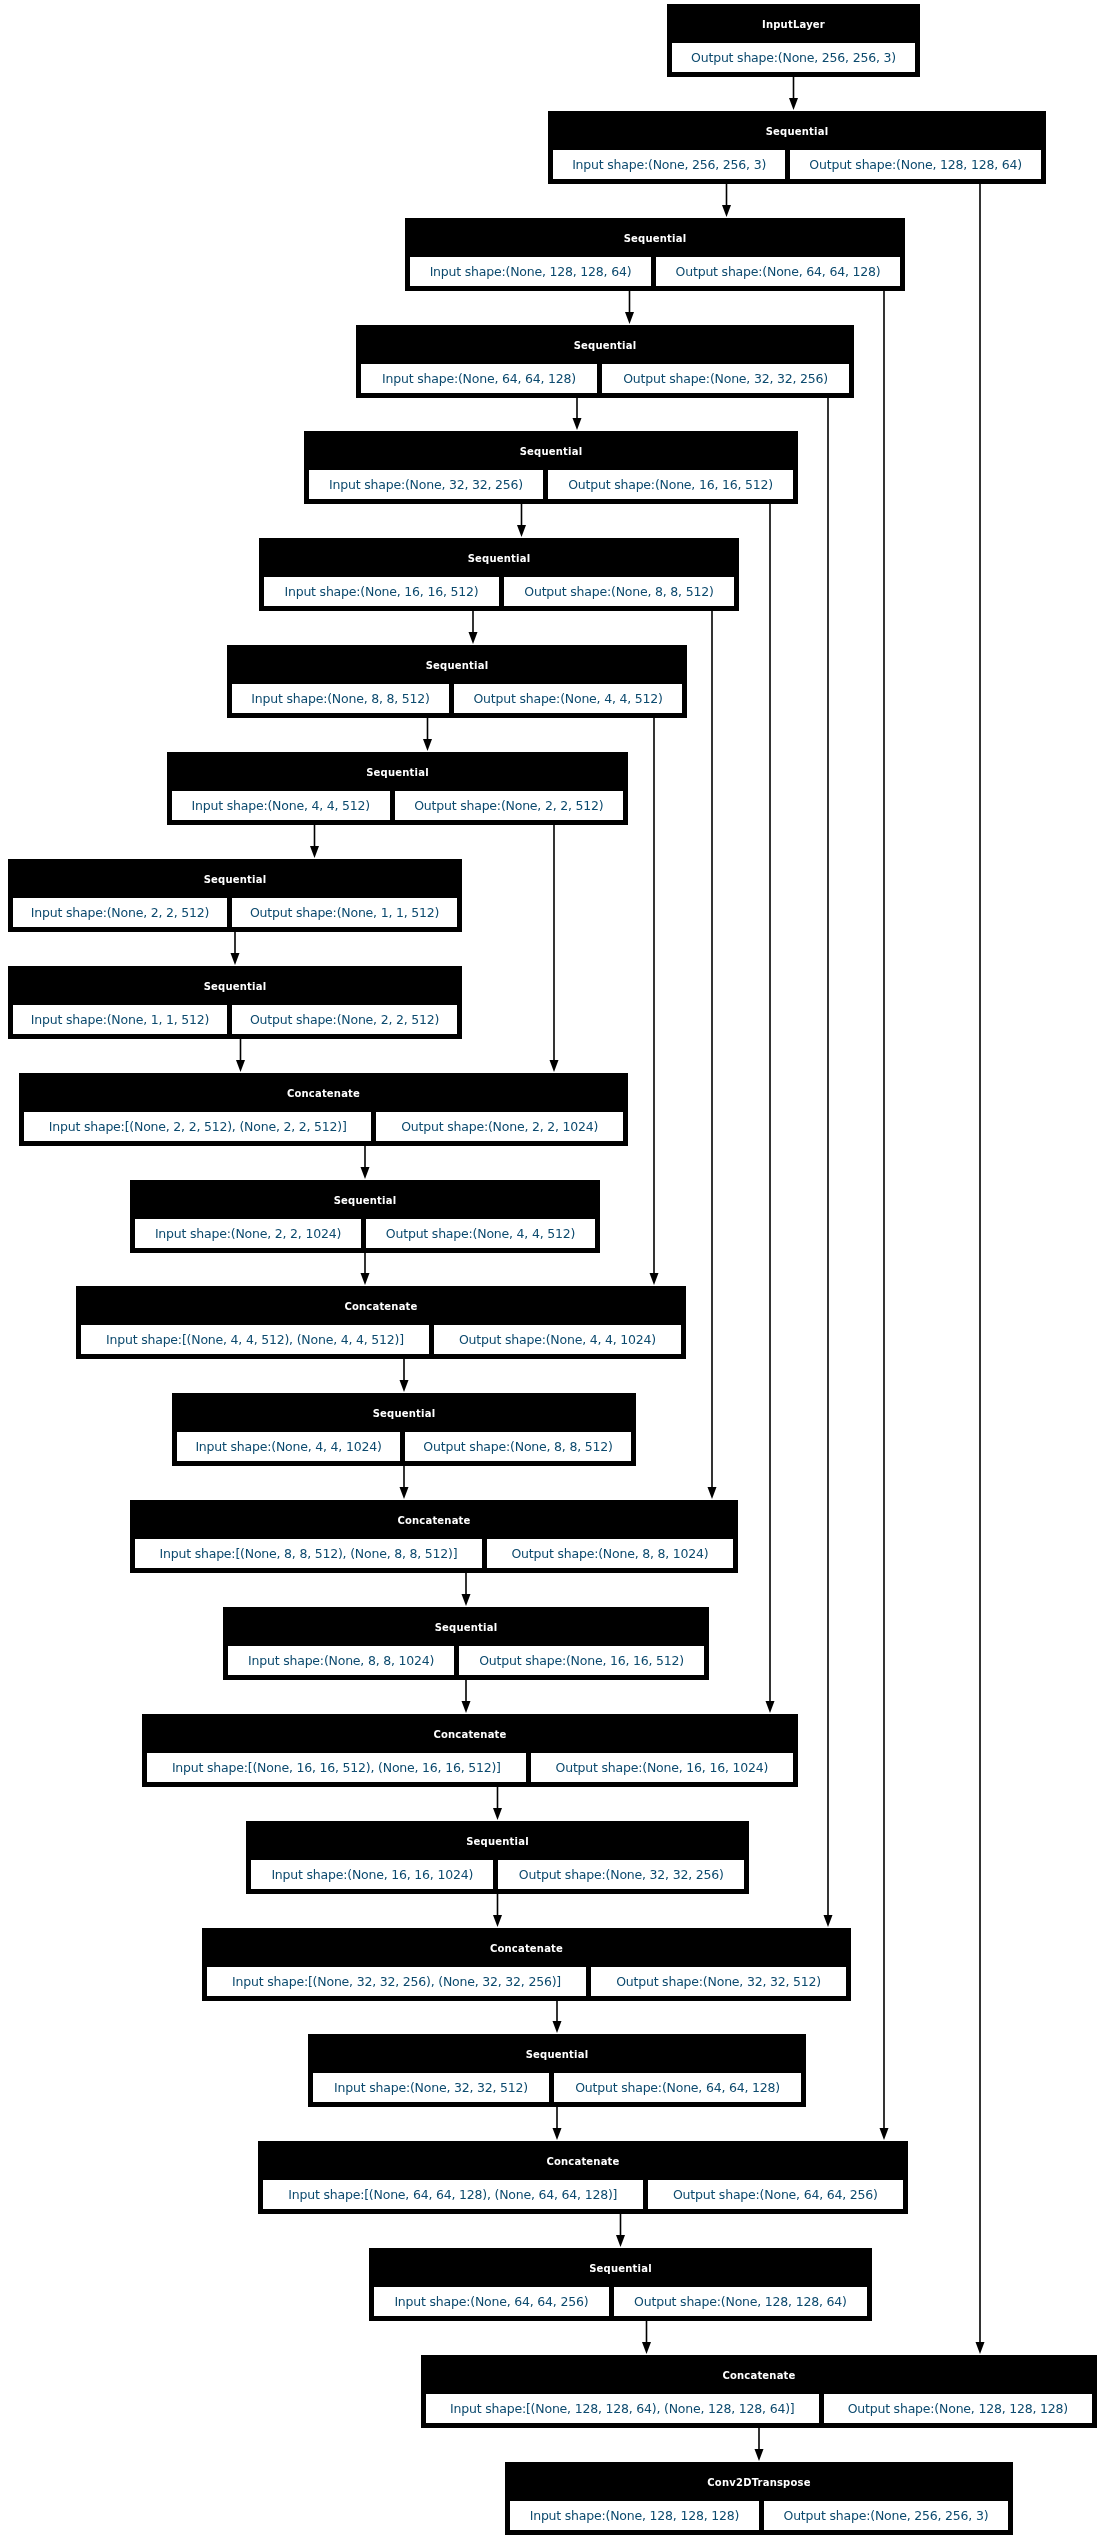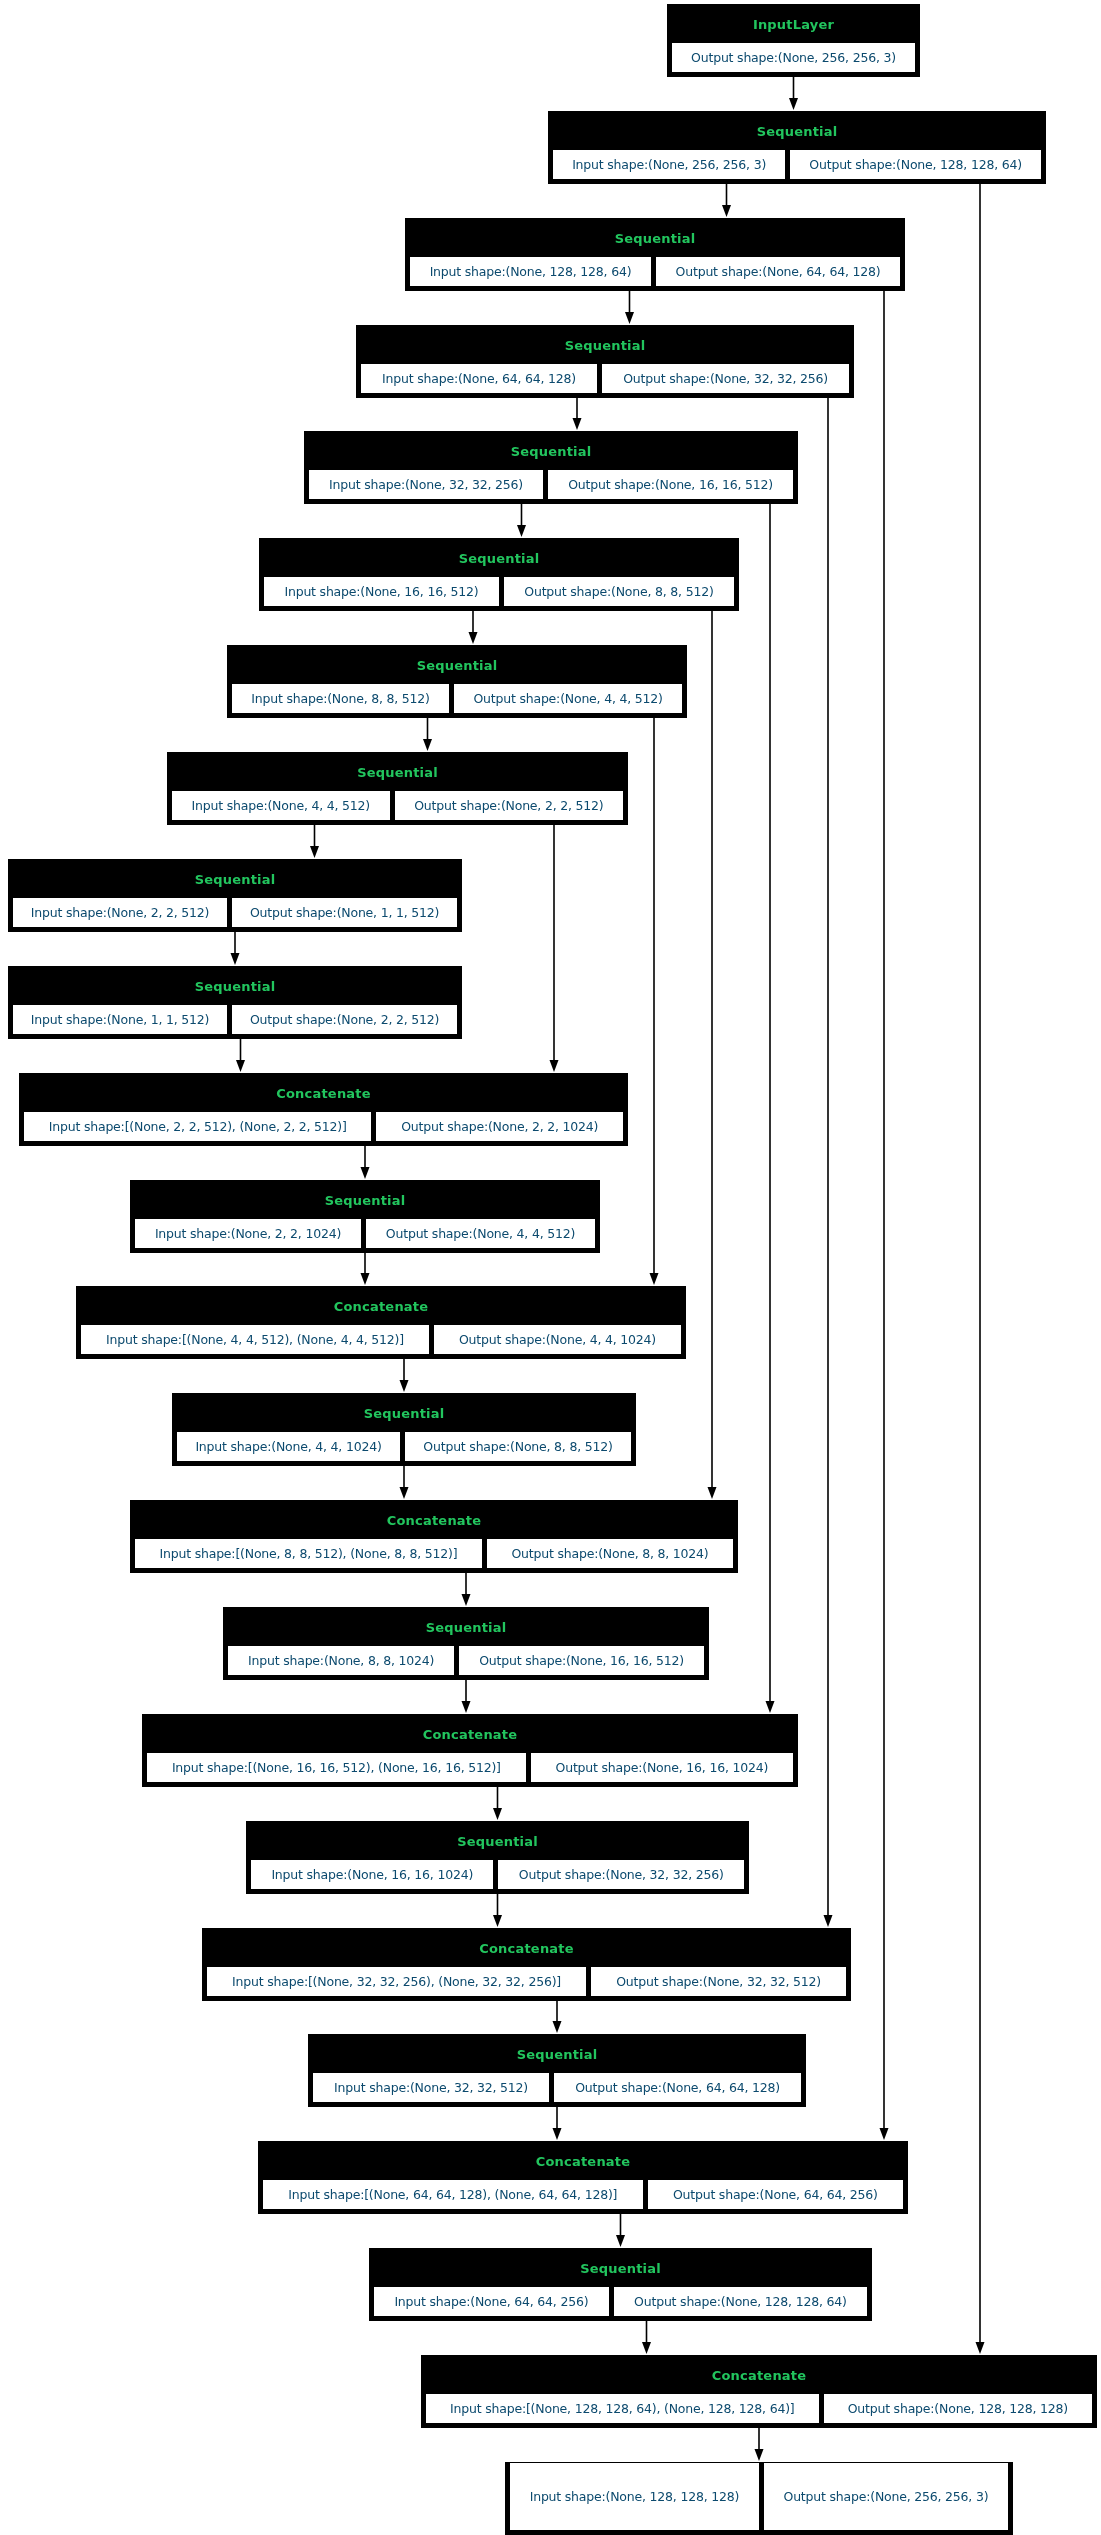--- a/index.html
+++ b/index.html
@@ -16,23 +16,23 @@
     height:73px;
     background:#000;
     border:1px solid #000;
     box-sizing:border-box;
     display:flex;
     flex-direction:column;
   }
   .node-title {
     height:38px;
     display:flex; align-items:center; justify-content:center;
-    color:#22c55e;
+    color:#ffffff;
     font-weight:bold;
-    font-size:13px;
+    font-size:10px;
     letter-spacing:0.2px;
   }
   .node-cells {
     flex:1;
     display:flex;
     gap:5px;
     padding:0 4px 4px 4px;
     min-height:0;
   }
   .cell {
@@ -463,20 +463,21 @@
             <span class="prefix">Input shape: </span> 
             <span class="shape">[(None, 128, 128, 64), (None, 128, 128, 64)]</span>
           </div>
           <div class="cell">
             <span class="prefix">Output shape: </span> 
             <span class="shape">(None, 128, 128, 128)</span>
           </div>
         </div>
       </div>
       <div class="node" style="left: 505px; top: 2462px; width: 508px;">
+        <div class="node-title">Conv2DTranspose</div>
         <div class="node-cells">
           <div class="cell">
             <span class="prefix">Input shape: </span> 
             <span class="shape">(None, 128, 128, 128)</span>
           </div>
           <div class="cell">
             <span class="prefix">Output shape: </span> 
             <span class="shape">(None, 256, 256, 3)</span>
           </div>
         </div>

